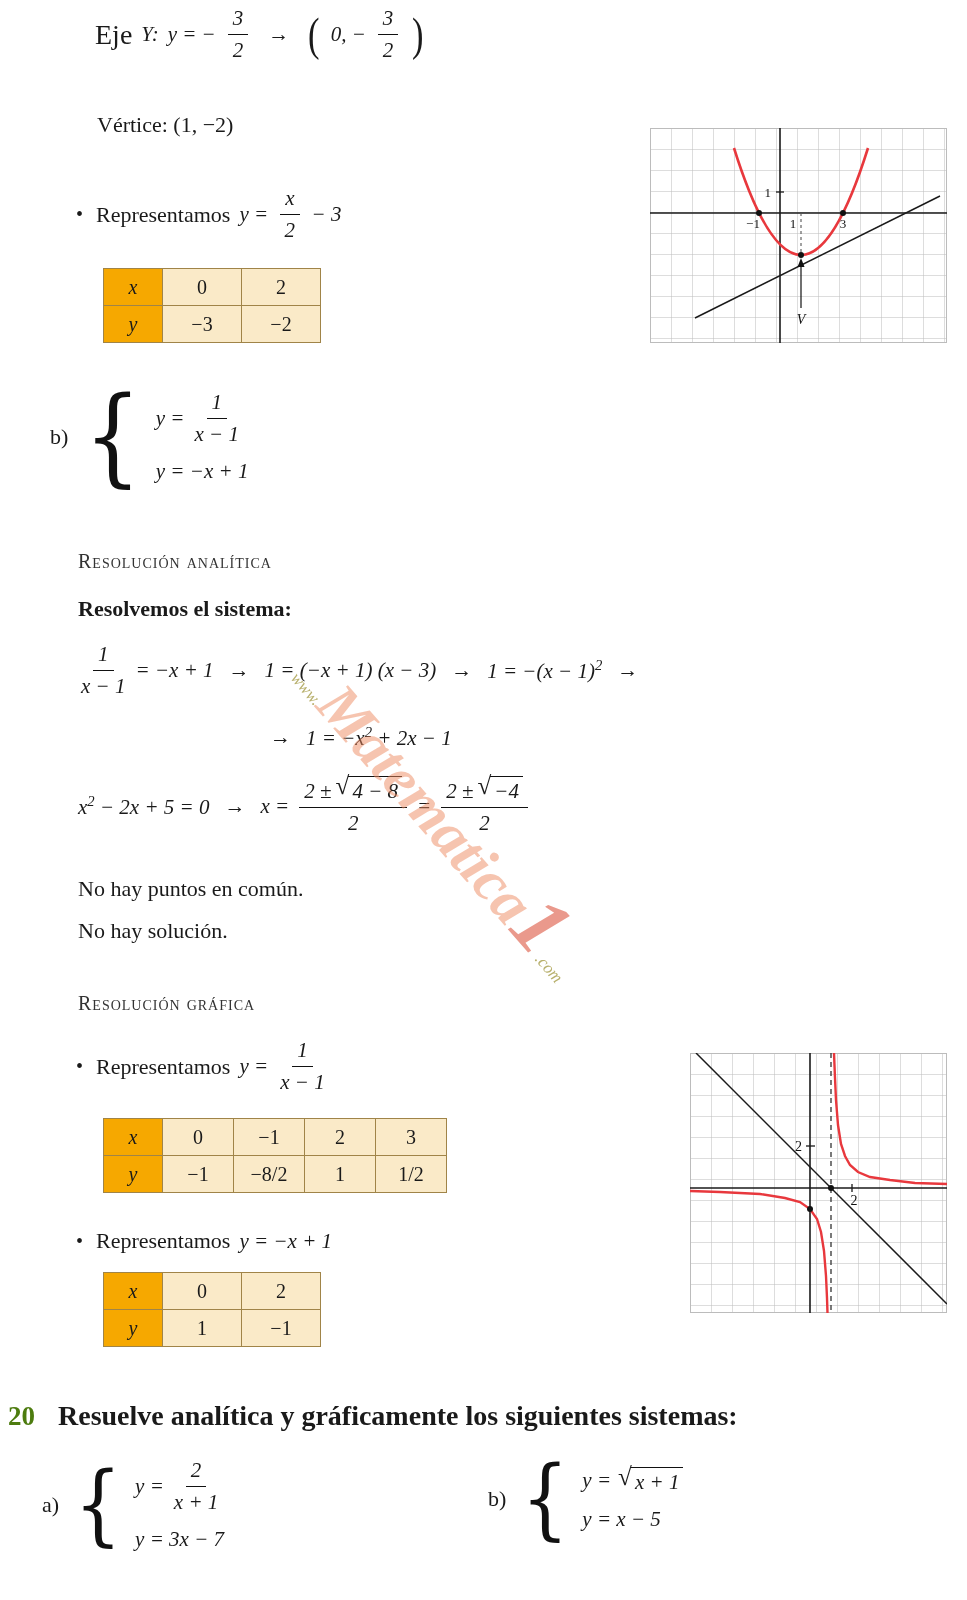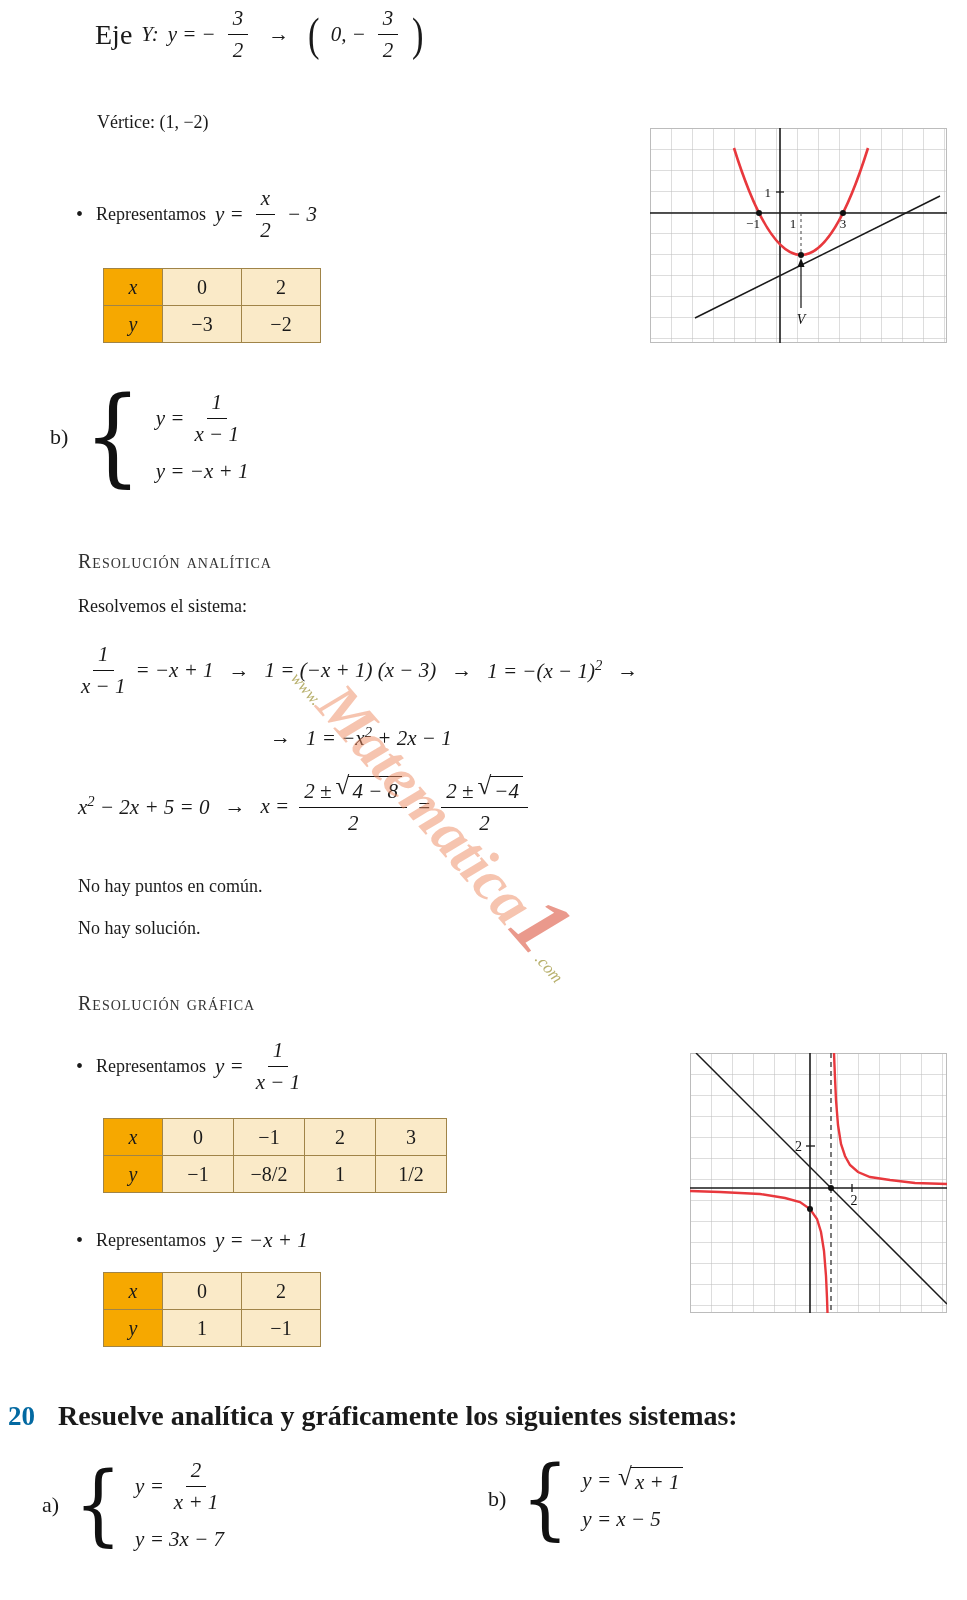--- a/index.html
+++ b/index.html
@@ -5,21 +5,21 @@
   html,body { margin:0; padding:0; background:#fff; }
   .page { position:relative; width:967px; height:1600px; background:#fff; overflow:hidden;
           font-family:"Liberation Serif", serif; color:#1a1a1a; }
   .block { position:absolute; display:flex; align-items:center; gap:9px; white-space:nowrap; }
   .roman { font-style:normal; font-size:28px; }
   .math  { font-style:italic; font-size:21px; }
   .mathrow { display:flex; align-items:center; gap:7px; }
   .arrow { font-style:normal; font-size:21px; padding:0 8px; }
   .bullet { font-style:normal; font-size:20px; margin-right:4px; }
   .heading { font-variant:small-caps; font-size:20px; letter-spacing:1px; color:#333; }
-  .plain { font-size:18px; }
+  .plain { font-size:22px; }
   .bigparen { font-style:normal; font-size:46px; font-weight:300; line-height:0.9;
               display:inline-block; transform:scaleX(0.75); }
   .frac { display:inline-flex; flex-direction:column; align-items:center; vertical-align:middle; margin:0 3px; }
   .frac .num { display:flex; align-items:flex-end; gap:4px; padding:0 5px 3px; border-bottom:1.3px solid #111; }
   .frac .den { display:flex; gap:4px; padding-top:3px; }
   .sqrt { display:inline-flex; align-items:flex-start; }
   .rsign { font-style:normal; font-size:1.2em; line-height:1; transform:translateY(-3px); }
   .rad { border-top:1.4px solid #111; margin-left:-1px; padding:2px 4px 0; }
   sup { font-size:0.7em; }
   .brace { font-style:normal; color:#111; line-height:0.85; font-weight:400;
@@ -28,21 +28,21 @@
   .brace.mid { font-size:88px; }
   .sysstack { display:flex; flex-direction:column; gap:12px; align-items:flex-start; }
   .eq { display:flex; align-items:center; gap:7px; }
   .syslabel { font-size:22px; margin-right:2px; }
   .vtable { position:absolute; border-collapse:collapse; font-size:20px; }
   .vtable td { border:1px solid #a08448; height:34px; text-align:center; vertical-align:middle; }
   .vtable td.hd { background:#f6a800; width:56px; font-style:italic; }
   .vtable td.val { background:#faeac8; font-style:normal; }
   .w76 td.val { width:76px; }
   .w68 td.val { width:68px; }
-  .ex-num { color:#0369a1; font-weight:bold; font-size:27px; }
+  .ex-num { color:#4d7c0f; font-weight:bold; font-size:27px; }
   .ex-text { font-weight:bold; font-size:28px; margin-left:14px; }
   .graph { position:absolute; }
   .watermark { position:absolute; left:348px; top:628px; transform:rotate(49deg); transform-origin:0 0;
                white-space:nowrap; pointer-events:none; z-index:6;
                font-style:italic; font-weight:bold;
                color:rgba(238,138,96,0.5); font-size:60px; }
   .watermark .tiny { font-size:17px; color:rgba(160,150,60,0.75); font-weight:normal; }
   .watermark .one { font-size:84px; color:rgba(216,70,45,0.55); }
   svg text { font-family:"Liberation Serif", serif; fill:#111; }
 </style>
@@ -137,21 +137,21 @@
         </span>
       </div>
       <div class="eq math">y = −x + 1</div>
     </div>
   </div>
 
   <div class="block" style="left:78px; top:550px;">
     <span class="heading">Resolución analítica</span>
   </div>
 
-  <div class="block" style="left:78px; top:596px;">
+  <div class="block" style="left:78px; top:596px;font-weight:bold;">
     <span class="plain">Resolvemos el sistema:</span>
   </div>
 
   <div class="block mathrow" style="left:78px; top:642px;">
     <span class="frac math">
       <span class="num">1</span>
       <span class="den">x − 1</span>
     </span>
     <span class="math">= −x + 1</span>
     <span class="arrow">→</span>

